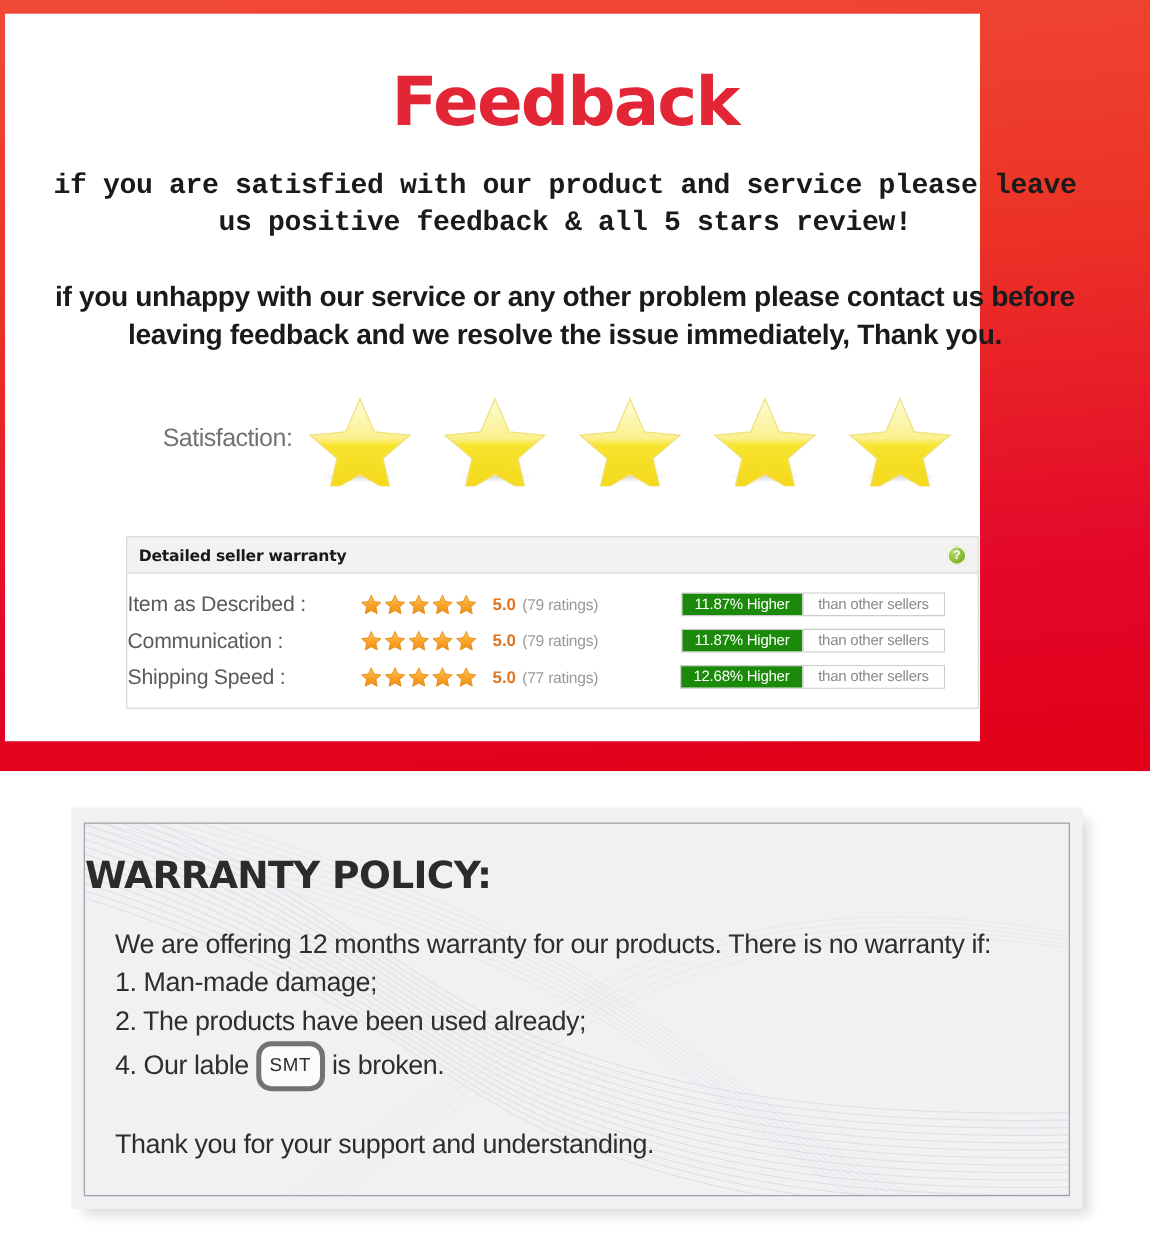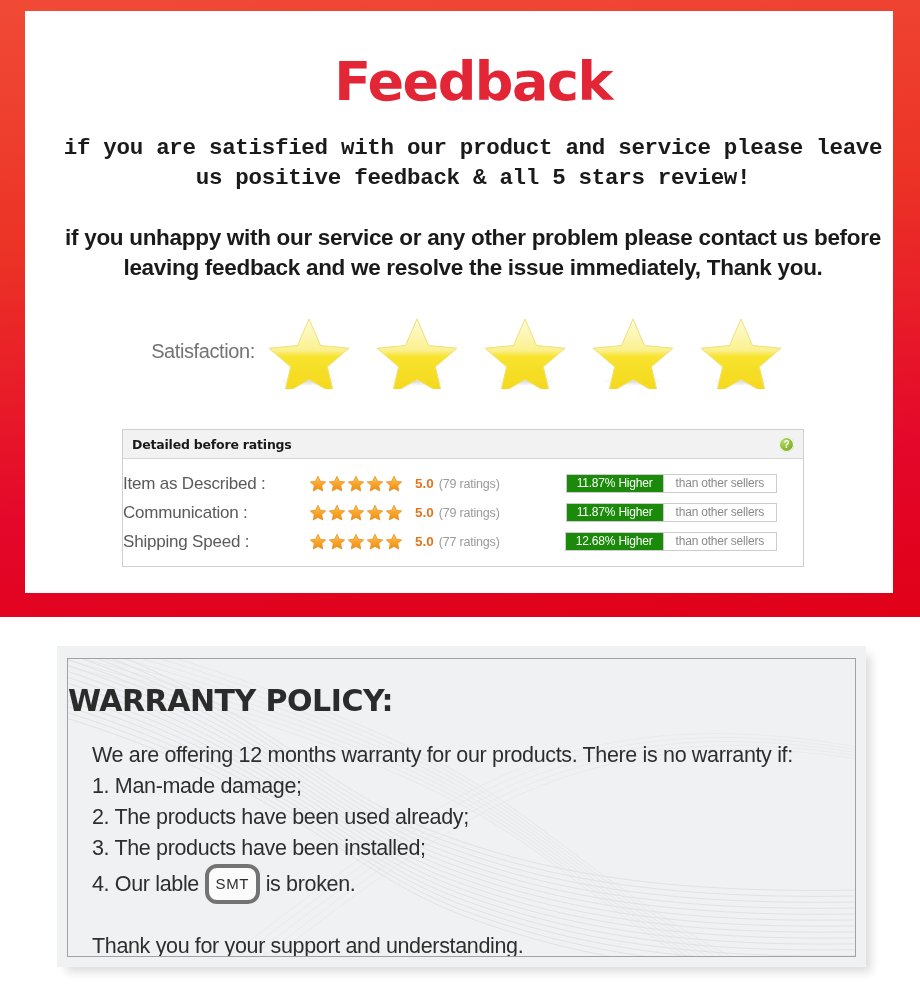--- a/index.html
+++ b/index.html
@@ -20,23 +20,23 @@
     position: absolute;
     left: 0;
     top: 0;
     width: 920px;
     height: 617px;
     background: linear-gradient(175deg, #f04a36 0%, #ec3426 35%, #e4072a 75%, #e00017 100%);
     box-sizing: border-box;
   }
   .feedback-inner {
     position: absolute;
-    left: 25px;
+    left: 4px;
     top: 11px;
-    width: 868px;
+    width: 780px;
     height: 582px;
     background: #ffffff;
   }
 
   .feedback-title {
     position: absolute;
     top: 44px;
     left: 0;
     width: 896px;
     text-align: center;
@@ -331,21 +331,21 @@
       <span class="big-star-wrap">
         <svg width="108" height="76" viewBox="0 0 108 76">
           <ellipse cx="54" cy="68" rx="30" ry="5" fill="url(#shd)"></ellipse>
           <path d="M54 6 L65.5 32.5 L94 35.2 L72.4 53.8 L78.8 81 L54 66.5 L29.2 81 L35.6 53.8 L14 35.2 L42.5 32.5 Z" fill="url(#bgs)" stroke="#efe07a" stroke-width="1"></path>
         </svg>
       </span>
     </div>
 
     <div class="dsr-box">
       <div class="dsr-header">
-        <span class="dsr-title">Detailed before ratings</span>
+        <span class="dsr-title">Detailed seller warranty</span>
         <span class="help-icon">?</span>
       </div>
       <div class="dsr-body">
 
         <div class="dsr-row">
           <span class="dsr-label">Item as Described :</span>
           <span class="dsr-stars">
             <svg width="18" height="17" viewBox="0 0 18 17">
                 <defs>
                   <linearGradient id="osg" x1="0" y1="0" x2="0" y2="1">
@@ -476,20 +476,19 @@
           <path d="M138,342 C248,262 338,182 448,132 C558,84 678,72 848,108"></path>
           <path d="M144,346 C254,266 344,186 454,136 C564,88 684,76 854,112"></path>
         </g>
       </svg>
 
       <div class="warranty-content">
         <div class="warranty-heading">WARRANTY POLICY:</div>
         <div class="warranty-line w-line-intro">We are offering 12 months warranty for our products. There is no warranty if:</div>
         <div class="warranty-line w-line-item">1. Man-made damage;</div>
         <div class="warranty-line w-line-item">2. The products have been used already;</div>
-        <div class="warranty-line w-line-item">3. The products have been installed;</div>
         <div class="warranty-line w-line-item"><span>4. Our lable</span> <span class="smt-pill">SMT</span> <span>is broken.</span></div>
         <div class="warranty-line w-line-thanks">Thank you for your support and understanding.</div>
       </div>
 
     </div>
   </div>
 </div>
 
 </body></html>

